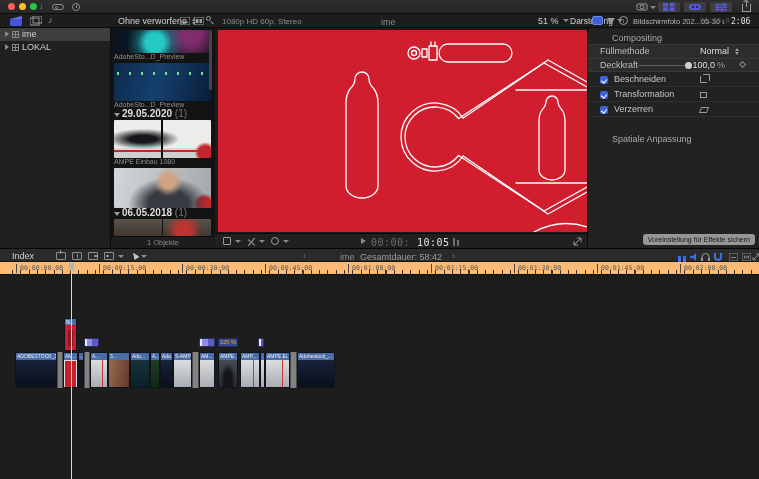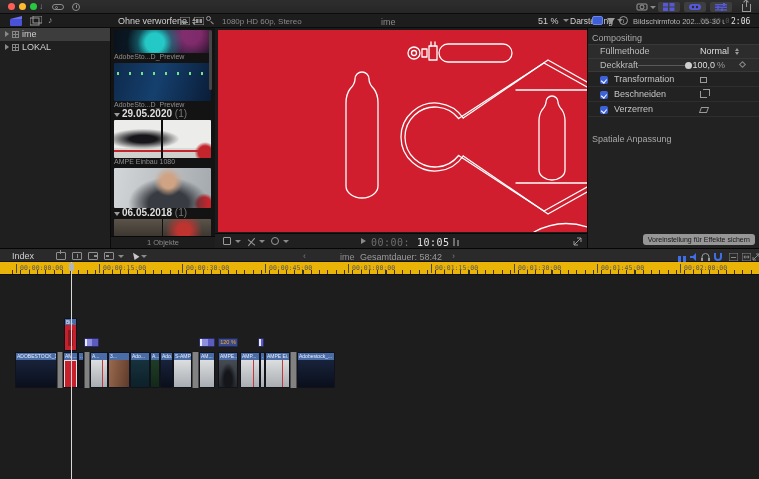--- a/index.html
+++ b/index.html
@@ -78,21 +78,21 @@
 .sqic{width:8px;height:8px;border:1px solid #9a9a9a;border-radius:1px}
 .circ{width:8px;height:8px;border:1px solid #9a9a9a;border-radius:50%}
 .wand{width:9px;height:9px}
 .wand i{position:absolute;left:4px;top:0;width:1px;height:10px;background:#9a9a9a;transform:rotate(40deg)}
 .wand b{position:absolute;left:0;top:5px;width:9px;height:1px;background:#9a9a9a;transform:rotate(40deg)}
 .meter{width:2px;height:8px;background:#6e6e6e}
 .tc{font-size:10px;letter-spacing:.5px}
 .playtri{width:0;height:0;border-top:3.5px solid transparent;border-bottom:3.5px solid transparent;border-left:5px solid #8a8a8a}
 
 .inspector{left:587px;top:28px;width:172px;height:220px;background:#222;border-left:1px solid #0a0a0a}
-.i-sec{height:12px;line-height:12px;padding-left:4px;color:#a8a8a8}
+.i-sec{height:12px;line-height:12px;padding-left:24px;color:#a8a8a8}
 .i-block{background:#2c2c2c;border-top:1px solid #383838;border-bottom:1px solid #383838}
 .i-row{position:relative;height:13px;line-height:13px;padding-left:12px;color:#bdbdbd}
 .i-row+.i-row{border-top:1px solid #383838}
 .i-check{position:relative;height:15px;line-height:15px;padding-left:12px;color:#c4c4c4;border-bottom:1px solid #2e2e2e}
 .cb{position:absolute;left:12px;top:4px;width:8px;height:8px;border-radius:2px;background:#3e63d8}
 .cb::after{content:"";position:absolute;left:2px;top:1.5px;width:3px;height:4px;border-right:1px solid #fff;border-bottom:1px solid #fff;transform:rotate(40deg)}
 .i-check .lbl{margin-left:14px}
 .sqmini{position:absolute;right:52px;top:4.5px;width:7px;height:6px;border:1px solid #9a9a9a}
 .cropmini{position:absolute;right:52px;top:4px;width:7px;height:7px;border-left:1px solid #9a9a9a;border-bottom:1px solid #9a9a9a}
 .cropmini::after{content:"";position:absolute;left:1.5px;bottom:1.5px;width:6px;height:6px;border-right:1px solid #9a9a9a;border-top:1px solid #9a9a9a}
@@ -103,21 +103,21 @@
 .presetbtn{position:absolute;right:4px;bottom:3px;background:#969696;color:#161616;font-size:7px;line-height:9px;padding:1px 5px;border-radius:3px}
 .itab{top:2px}
 .vidtab{width:11px;height:9px;background:#3e5fd8;border-radius:2px;border:1px solid #6d86e8}
 .tri-dn2{width:0;height:0;border-left:4px solid transparent;border-right:4px solid transparent;border-top:6px solid #9a9a9a;top:4px}
 .infotab{width:9px;height:9px;border:1px solid #9a9a9a;border-radius:50%;color:#9a9a9a;font-size:7px;line-height:9px;text-align:center;font-family:"Liberation Serif",serif;font-style:italic}
 
 .tlbar{left:0;top:248px;width:759px;height:14px;background:#2a2a2a;border-top:1px solid #060606;border-bottom:1px solid #151515}
 .editic{position:absolute;top:3px;width:10px;height:8px;border:1px solid #8f8f8f;border-radius:1px}
 .editic i{position:absolute;background:#8f8f8f}
 .cursoric{position:absolute;top:3px;width:0;height:0;border-left:3px solid transparent;border-right:3px solid transparent;border-bottom:7px solid #c8c8c8;transform:rotate(-35deg)}
-.ruler{left:0;top:262px;width:759px;height:13px;background:#eab308;border-bottom:1px solid #101010;overflow:hidden}
+.ruler{left:0;top:262px;width:759px;height:13px;background:#fdba74;border-bottom:1px solid #101010;overflow:hidden}
 .ticks{position:absolute;left:12px;bottom:0;width:747px;height:4px;
  background:repeating-linear-gradient(90deg,#343434 0 1px,transparent 1px 8.3px)}
 .rlabel{position:absolute;top:2px;font-family:"DejaVu Sans Mono",monospace;font-size:6.5px;color:#555;white-space:nowrap}
 .rlabel::before{content:"";position:absolute;left:-4px;top:0;height:9px;border-left:1px solid #4a4a4a}
 .tlcontent{left:0;top:275px;width:759px;height:204px;background:#1d1d1e;overflow:hidden}
 .playhead{left:71px;top:262px;width:1px;height:217px;background:#d8d8d8;z-index:40}
 .phhandle{left:69px;top:263px;width:5px;height:8px;background:#b5b5b5;border-radius:1px;z-index:41}
 .clip{position:absolute;border-radius:1px;overflow:hidden;border:1px solid #10131c}
 .clip .chead{height:7px;line-height:7px;background:#4a6da8;color:#e8eef8;font-size:5px;padding:0 1px;white-space:nowrap;overflow:hidden}
 .clip .cbody{height:28px}
@@ -340,27 +340,27 @@
         <span class="slider">
             <span class="knob"></span>
           </span>
         <span class="abs" style="right:44px;color:#dedede">100,0</span>
         <span class="abs" style="right:34px;color:#9a9a9a">%</span>
         <span class="kf"></span>
       </div>
     </div>
     <div class="i-check">
       <span class="cb"></span>
+      <span class="lbl">Beschneiden</span>
+      <span class="cropmini"></span>
+    </div>
+    <div class="i-check">
+      <span class="cb"></span>
       <span class="lbl">Transformation</span>
       <span class="sqmini"></span>
-    </div>
-    <div class="i-check">
-      <span class="cb"></span>
-      <span class="lbl">Beschneiden</span>
-      <span class="cropmini"></span>
     </div>
     <div class="i-check">
       <span class="cb"></span>
       <span class="lbl">Verzerren</span>
       <span class="skewmini"></span>
     </div>
     <div class="i-sec" style="margin-top:16px">Spatiale Anpassung</div>
     <div class="presetbtn">Voreinstellung für Effekte sichern</div>
   </div>
 

